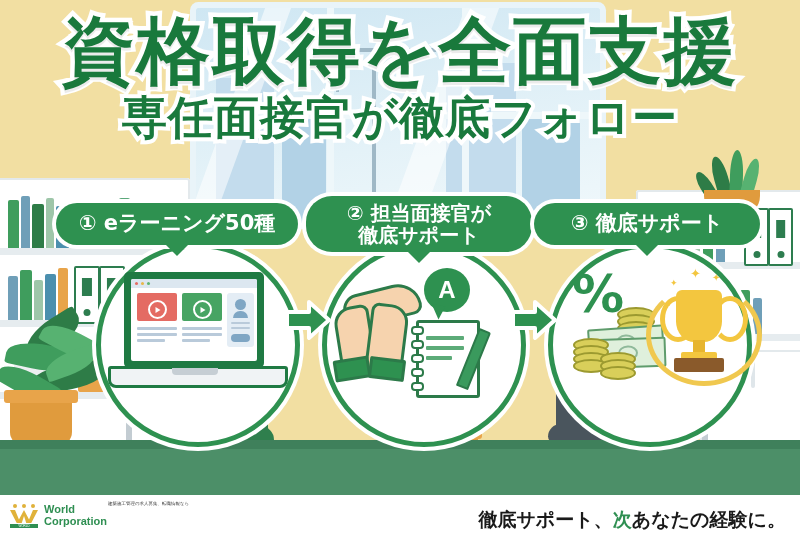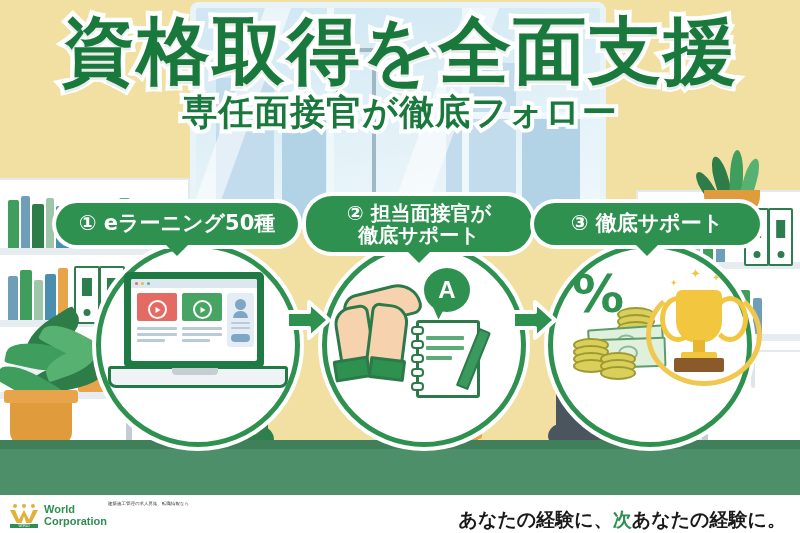--- a/index.html
+++ b/index.html
@@ -60,21 +60,21 @@
      pointer-events:none;}
   .h-main{
     font-family:"DejaVu Sans","Liberation Sans",sans-serif;
     font-size:73px;font-weight:bold;color:#19793c;letter-spacing:2px;line-height:1.0;
     -webkit-text-stroke:9px #ffffff;paint-order:stroke fill;
     text-shadow:0 3px 0 rgba(0,0,0,.08);
   }
   .h-sub{
     margin-top:8px;
     font-family:"DejaVu Sans","Liberation Sans",sans-serif;
-    font-size:35px;font-weight:bold;color:#19793c;letter-spacing:1px;line-height:1.0;
+    font-size:45px;font-weight:bold;color:#19793c;letter-spacing:1px;line-height:1.0;
     -webkit-text-stroke:8px #ffffff;paint-order:stroke fill;
   }
 
   
   .step{position:absolute;z-index:25;}
   .circle{
     position:absolute;border-radius:50%;background:#ffffff;
     border:5px solid #2e9150;box-shadow:0 0 0 4px #ffffff;
   }
   .badge{
@@ -445,15 +445,15 @@
     <div class="wc-text">
       <div>World</div>
       <div>Corporation</div>
     </div>
   </div>
 
   <div class="sekokan">
     <div class="sk-tag">建築施工管理の求人募集、転職情報なら</div>
   </div>
 
-  <div class="tagline"><span style="color:#1a1a1a">あなたの経験に、</span><span>次</span><span style="color:#1a1a1a">あなたの経験に。</span></div>
+  <div class="tagline"><span style="color:#1a1a1a">徹底サポート、</span><span>次</span><span style="color:#1a1a1a">あなたの経験に。</span></div>
 
 </div>
 
 </body></html>

